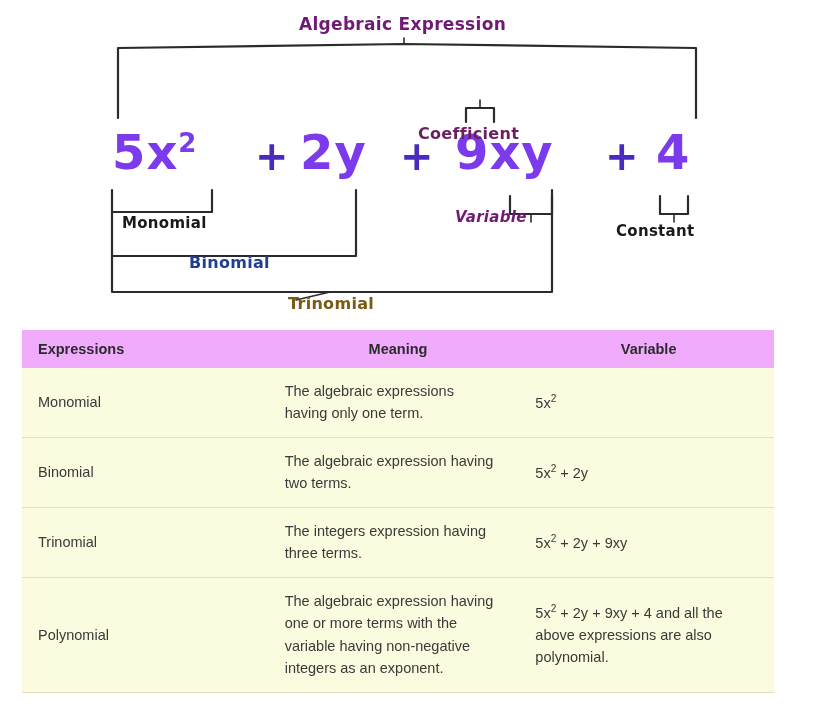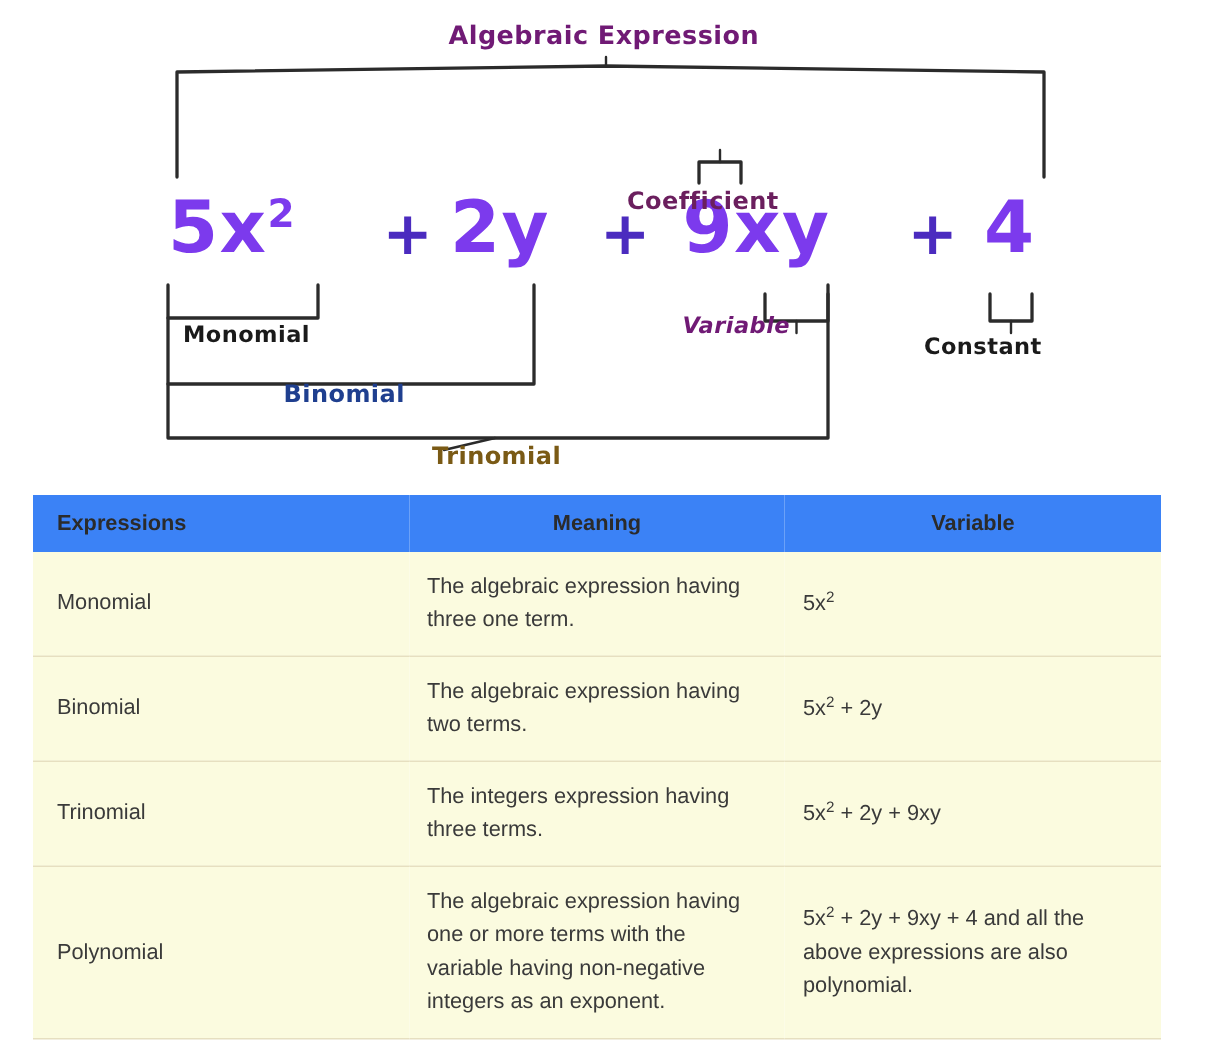--- a/index.html
+++ b/index.html
@@ -56,21 +56,21 @@
     left: 22px;
     top: 330px;
     width: 752px;
   }
   table {
     border-collapse: collapse;
     width: 752px;
     table-layout: fixed;
   }
   th {
-    background: #3b82f6;
+    background: #f0abfc;
     color: #2b2b2b;
     font-size: 14.5px;
     font-weight: 700;
     padding: 11px 12px;
     text-align: center;
     border: none;
   }
   th.left-head { text-align: left; padding-left: 16px; }
   td {
     background: #fbfbdf;
@@ -155,21 +155,21 @@
     <thead>
       <tr>
         <th class="left-head">Expressions</th>
         <th>Meaning</th>
         <th>Variable</th>
       </tr>
     </thead>
     <tbody>
       <tr>
         <td class="c-name">Monomial</td>
-        <td class="c-meaning">The algebraic expression having three one term.</td>
+        <td class="c-meaning">The algebraic expressions having only one term.</td>
         <td class="c-example">5x<sup>2</sup></td>
       </tr>
       <tr>
         <td class="c-name">Binomial</td>
         <td class="c-meaning">The algebraic expression having two terms.</td>
         <td class="c-example">5x<sup>2</sup> + 2y</td>
       </tr>
       <tr>
         <td class="c-name">Trinomial</td>
         <td class="c-meaning">The integers expression having three terms.</td>

